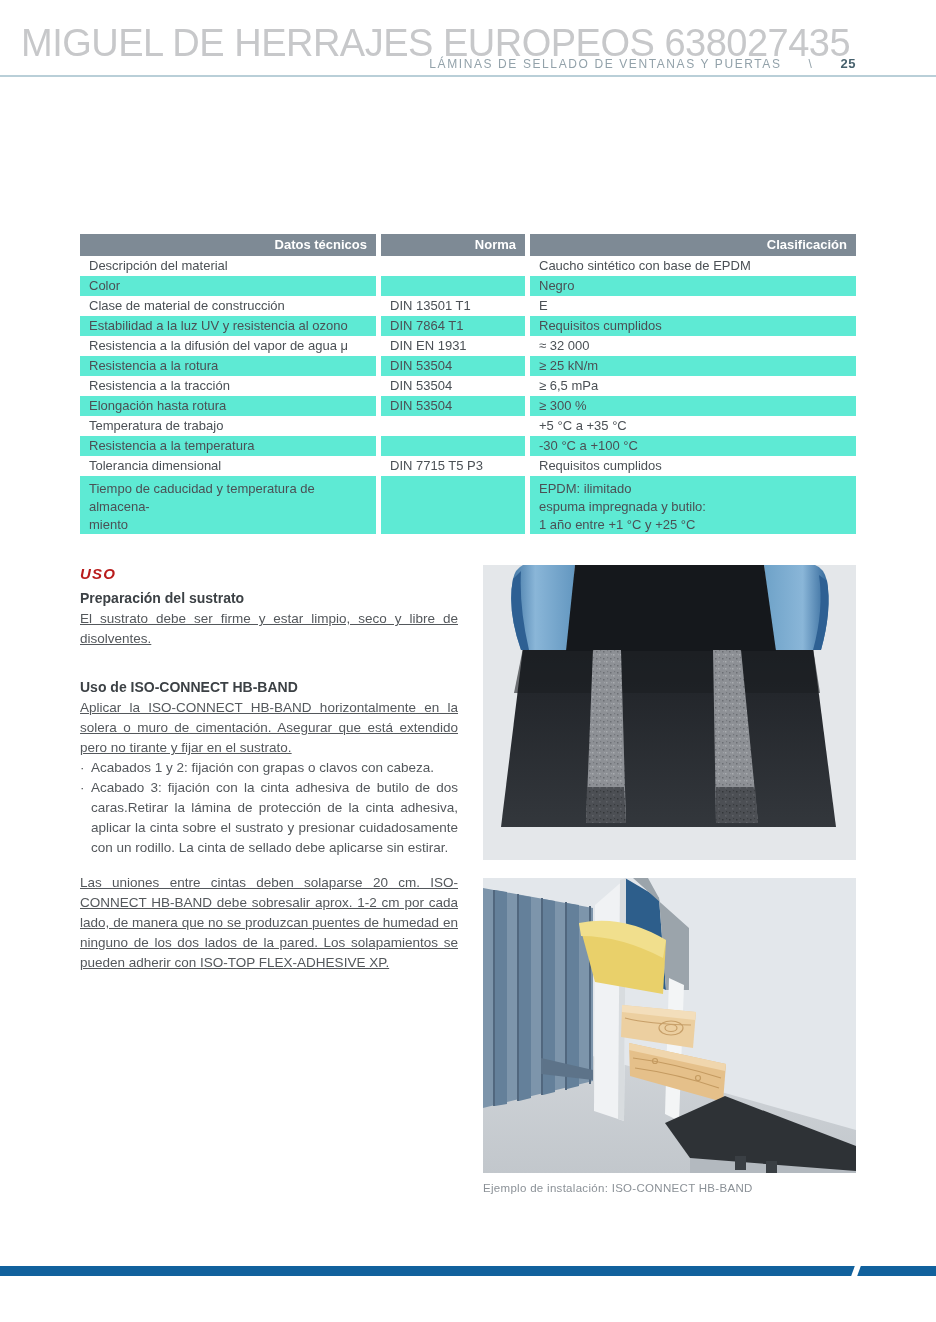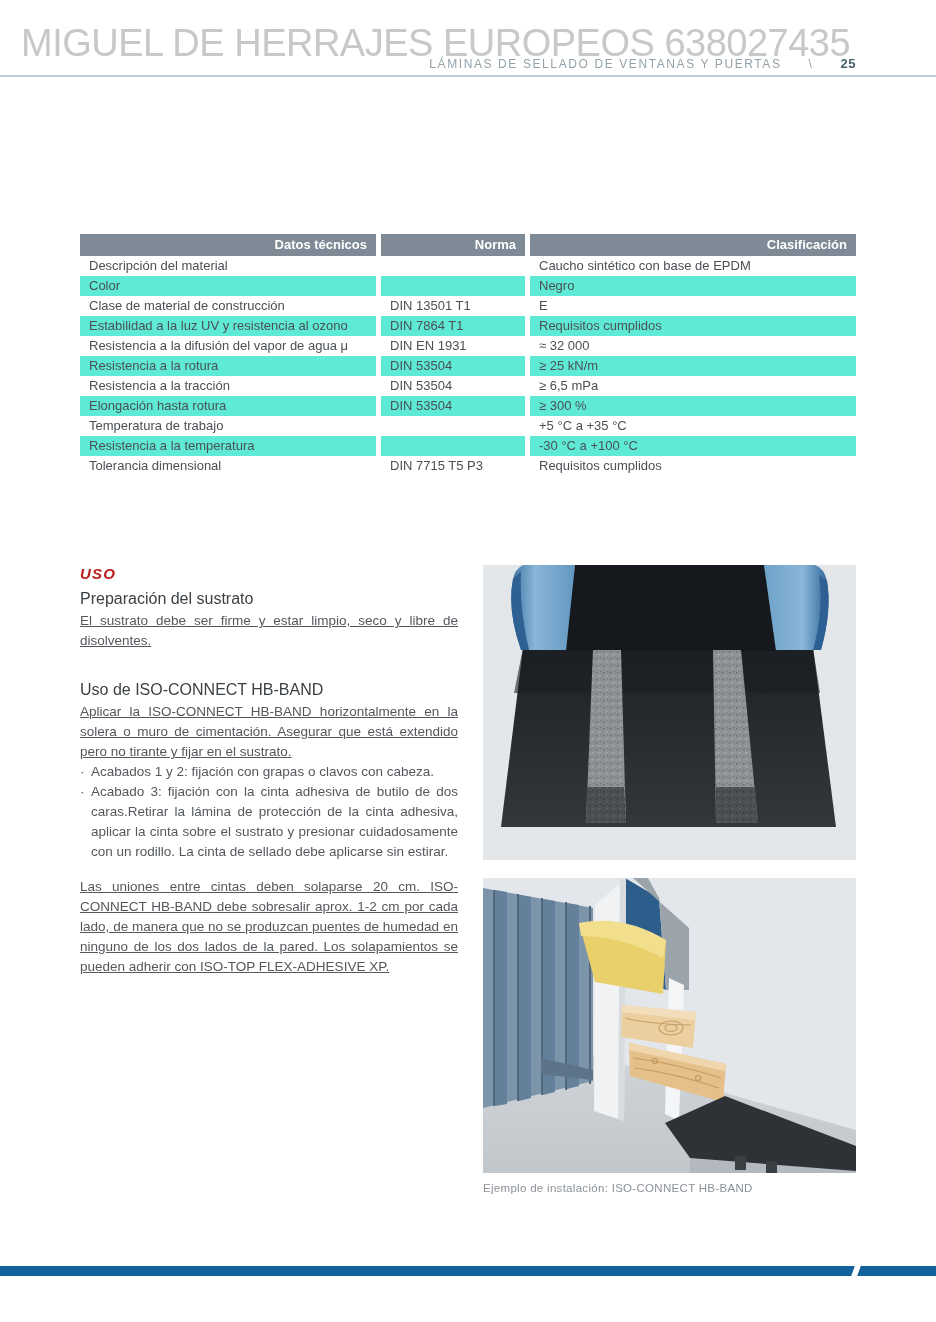--- a/index.html
+++ b/index.html
@@ -20,21 +20,21 @@
   .tr { display:grid; grid-template-columns:296px 144px 326px; column-gap:5px; }
   .th { background:#7e8a95; color:#ffffff; font-weight:700; height:22px; padding:3px 9px 0;text-align:right; }
   .td { height:20px; padding:2px 9px 16px; line-height:16px; }
   .tr.g .td { background:#5eead4; }
   .tr.tall .td { height:58px; padding-top:4px; line-height:18px; }
   .line { display:block; }
 
   
   .content { position:absolute; left:80px; top:565px; width:378px; color:#54585c; }
   .content h2 { font-size:15px; font-weight:700; color:#b91c1c; letter-spacing:1.2px;font-style:italic; }
-  .content h3 { font-size:16px; font-weight:400; color:#3c4145; margin-top:8px; }
+  .content h3 { font-size:14px; font-weight:700; color:#3c4145; margin-top:8px; }
   .content h3.spaced { margin-top:30px; }
   .content p { font-size:13.5px; line-height:20px; text-align:justify; margin-top:3px;text-decoration:underline; }
   .bullet { display:flex; font-size:13.5px; line-height:20px; }
   .bullet .marker { width:11px; flex:0 0 11px; }
   .bullet .btext { flex:1; text-align:justify; }
   .content p.p2 { margin-top:15px; }
 
   
   .fig { position:absolute; width:373px; height:295px; }
   .fig1 { left:483px; top:565px; }
@@ -113,20 +113,32 @@
     </div>
     <div class="tr g">
       <div class="td">Resistencia a la temperatura</div>
       <div class="td"></div>
       <div class="td">-30 °C a +100 °C</div>
     </div>
     <div class="tr">
       <div class="td">Tolerancia dimensional</div>
       <div class="td">DIN 7715 T5 P3</div>
       <div class="td">Requisitos cumplidos</div>
+    </div>
+    <div class="tr g tall">
+      <div class="td">
+        <span class="line">Tiempo de caducidad y temperatura de almacena-</span>
+        <span class="line">miento</span>
+      </div>
+      <div class="td"></div>
+      <div class="td">
+        <span class="line">EPDM: ilimitado</span>
+        <span class="line">espuma impregnada y butilo:</span>
+        <span class="line">1 año entre +1 °C y +25 °C</span>
+      </div>
     </div>
   </div>
 
   <div class="content">
     <h2>USO</h2>
     <h3>Preparación del sustrato</h3>
     <p>El sustrato debe ser firme y estar limpio, seco y libre de disolventes.</p>
     <h3 class="spaced">Uso de ISO-CONNECT HB-BAND</h3>
     <p>Aplicar la ISO-CONNECT HB-BAND horizontalmente en la solera o muro de cimentación. Asegurar que está extendido pero no tirante y fijar en el sustrato.</p>
     <div class="bullet">

